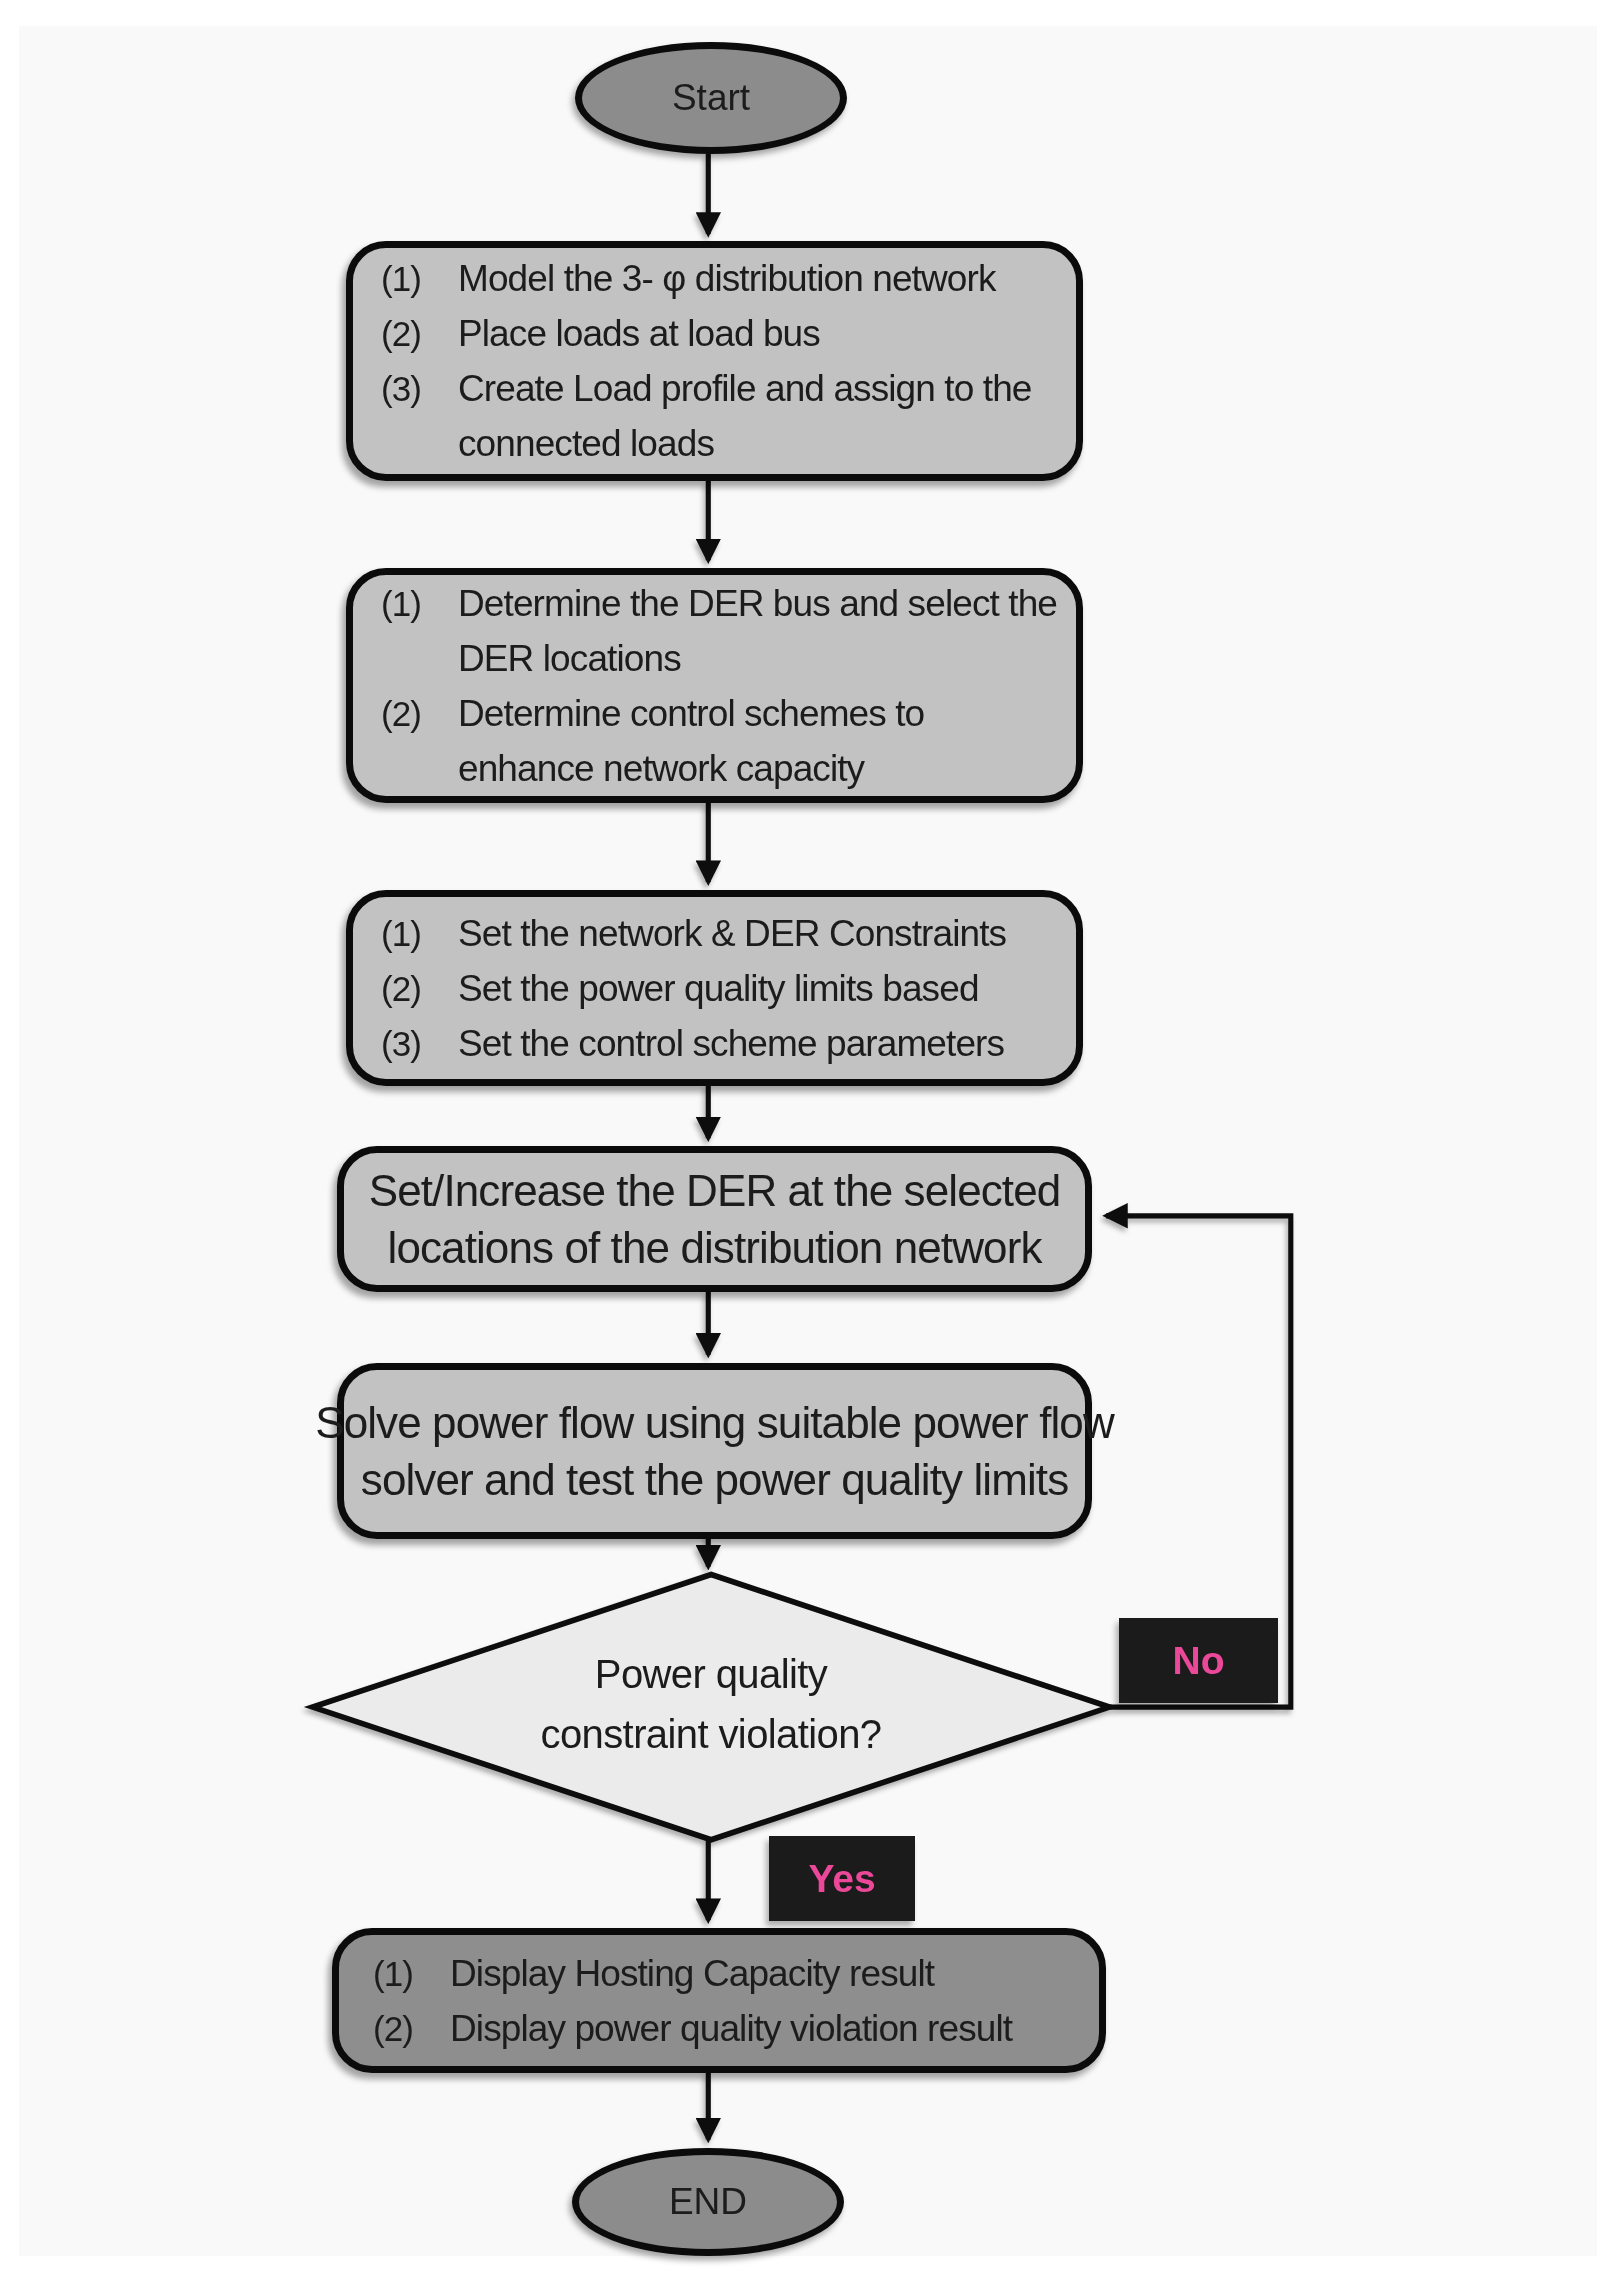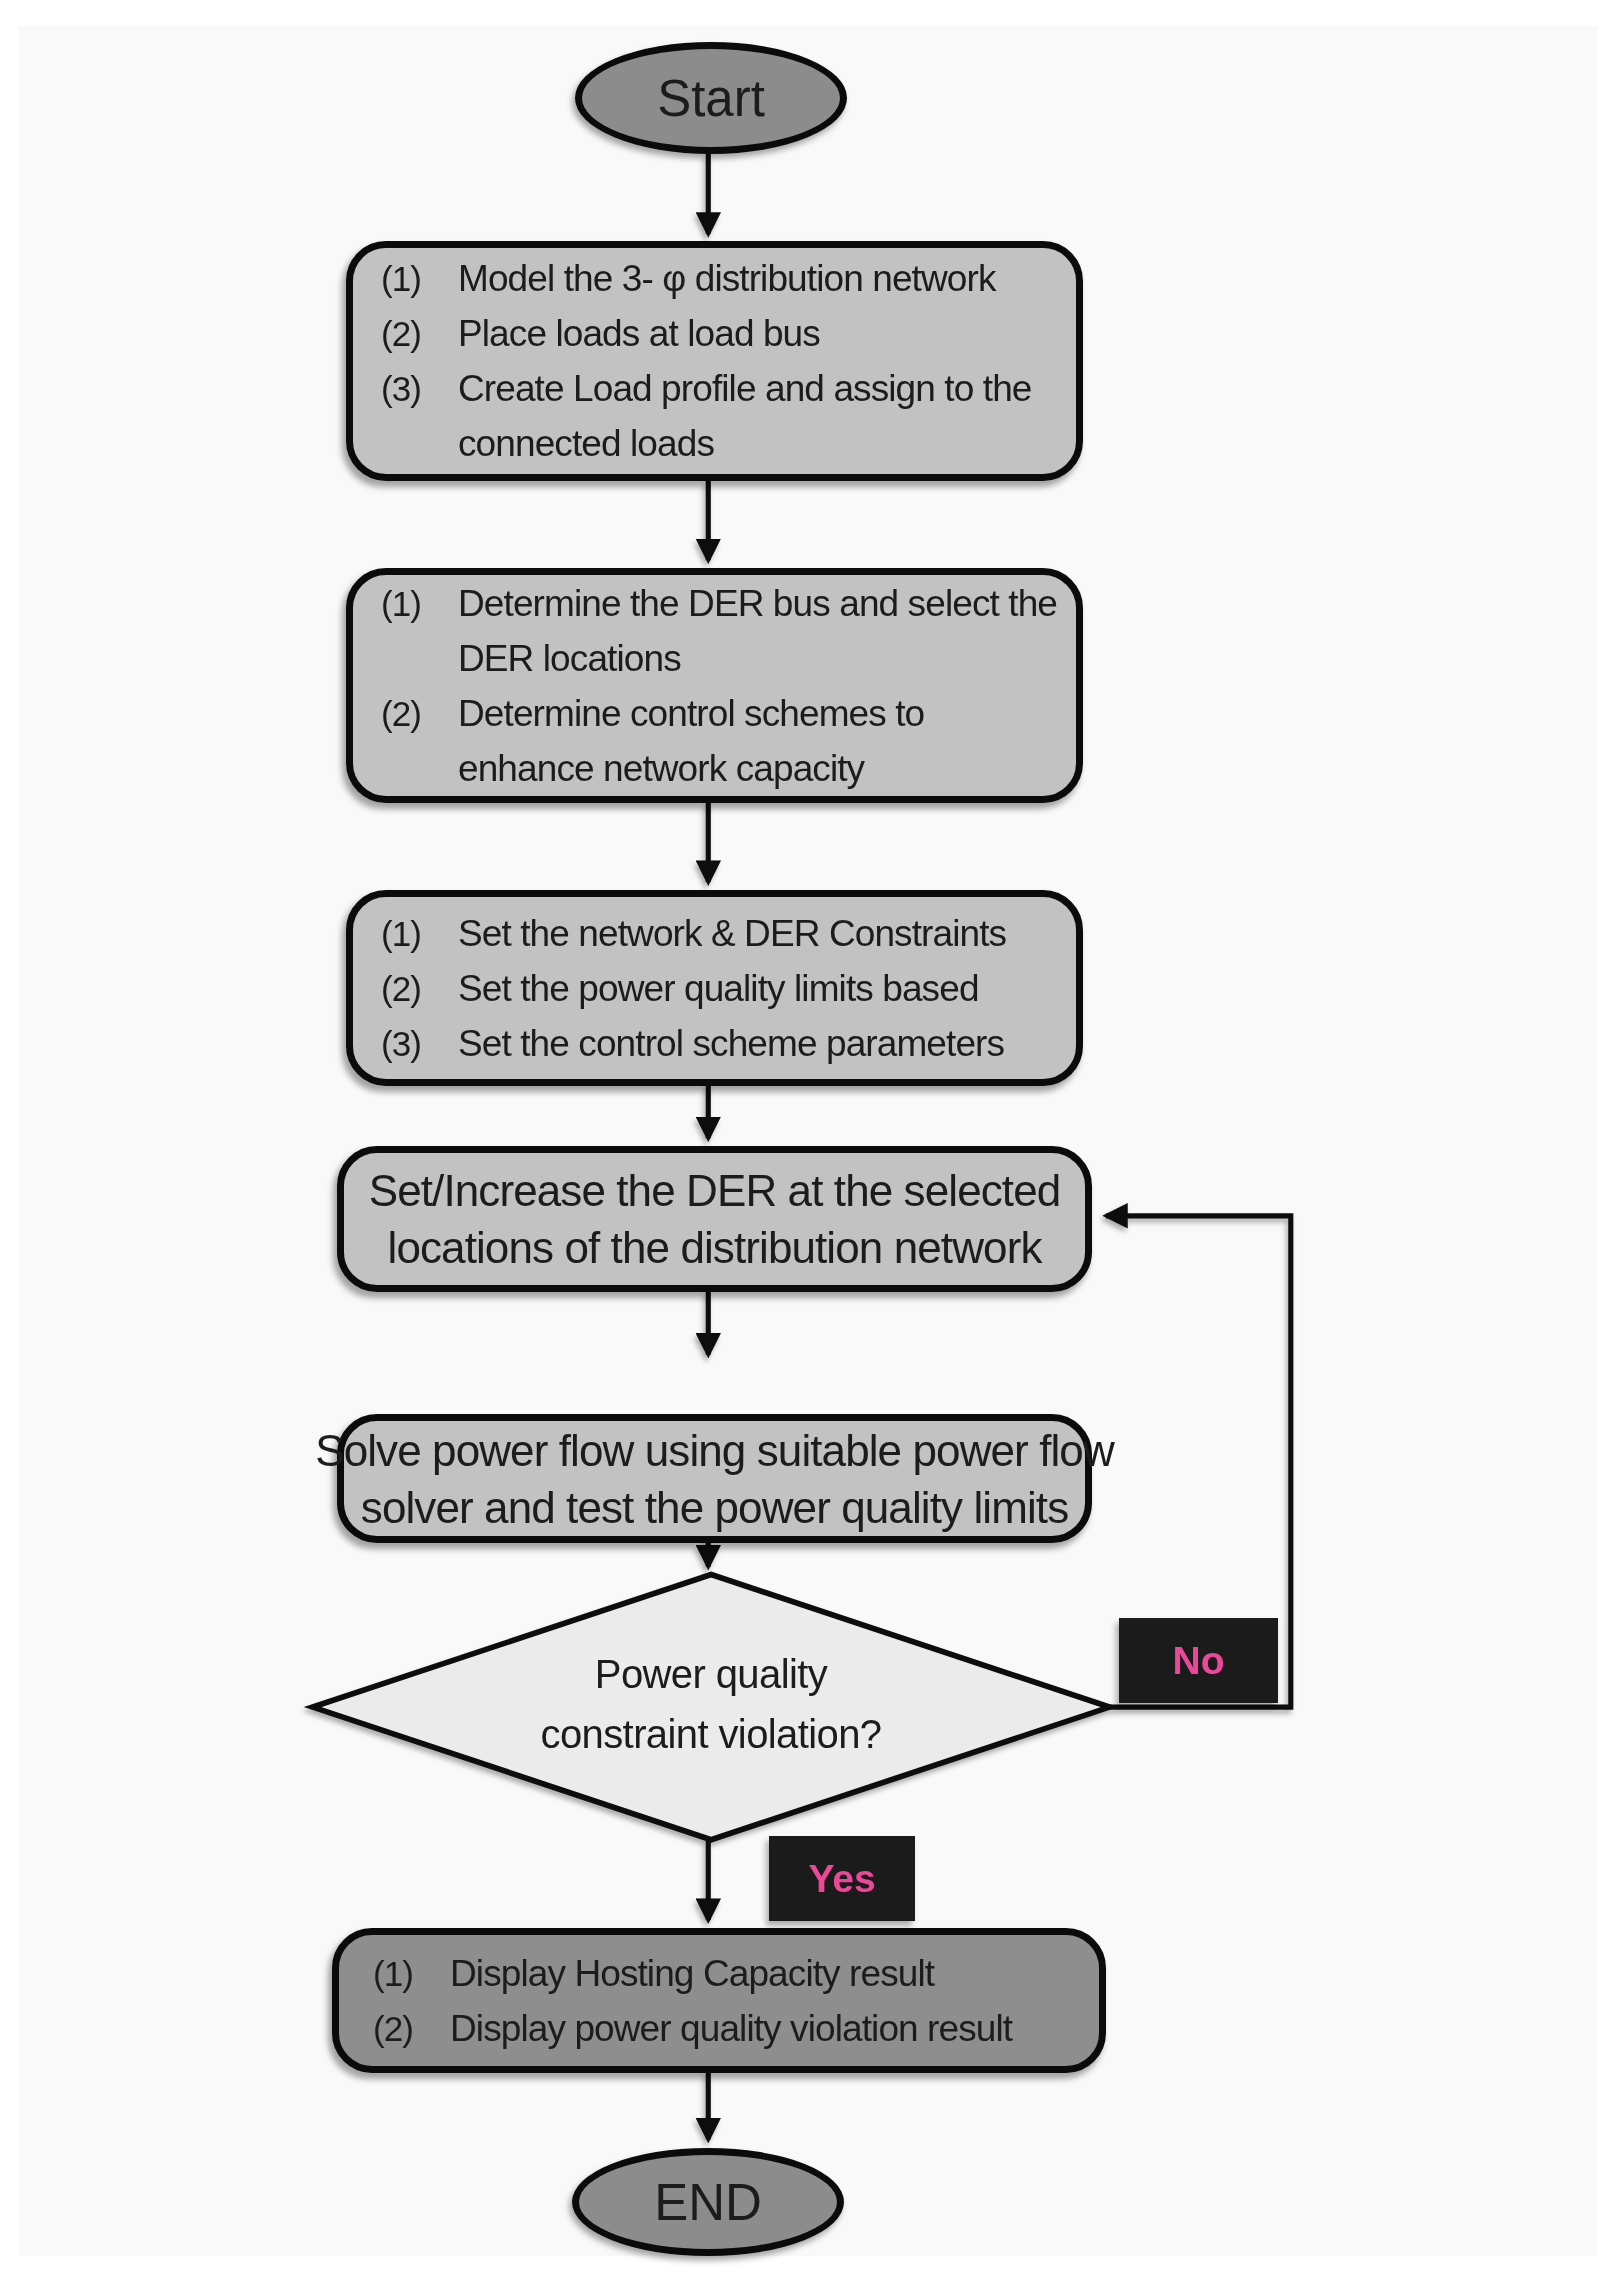--- a/index.html
+++ b/index.html
@@ -31,21 +31,21 @@
     box-sizing: border-box;
     display: flex;
     align-items: center;
     justify-content: center;
     color: #1c1c1c;
   }
   .oval {
     background: #8c8c8c;
     border: 7.4px solid #0b0b0b;
     border-radius: 50%;
-    font-size: 51px;
+    font-size: 37px;
     box-shadow: -2.8px 4.5px 6.8px rgba(0,0,0,0.35);
   }
   .process {
     background: #c2c2c2;
     border: 7.4px solid #0b0b0b;
     border-radius: 40px;
     box-shadow: -3.4px 5.1px 6.8px rgba(0,0,0,0.35);
   }
   .process.dark { background: #8e8e8e; }
   .listbox {
@@ -176,21 +176,21 @@
       <span class="num">(3)</span>
       <span class="txt">Set the control scheme parameters</span>
     </div>
   </div>
 
   <div class="node process" style="left:337px; top:1146px; width:755px; height:146px;">
     <div class="centerbox">Set/Increase the DER at the selected
 locations of the distribution network</div>
   </div>
 
-  <div class="node process" style="left:337px; top:1414px; width:755px; height:129px;">
+  <div class="node process" style="left:337px; top:1363px; width:755px; height:176px;">
     <div class="centerbox">Solve power flow using suitable power flow
 solver and test the power quality limits</div>
   </div>
 
   <div class="diamond-label">Power quality
 constraint violation?</div>
 
   <div class="tag" style="left:1119px; top:1618px; width:159px; height:85px;">
     <span>No</span>
   </div>

